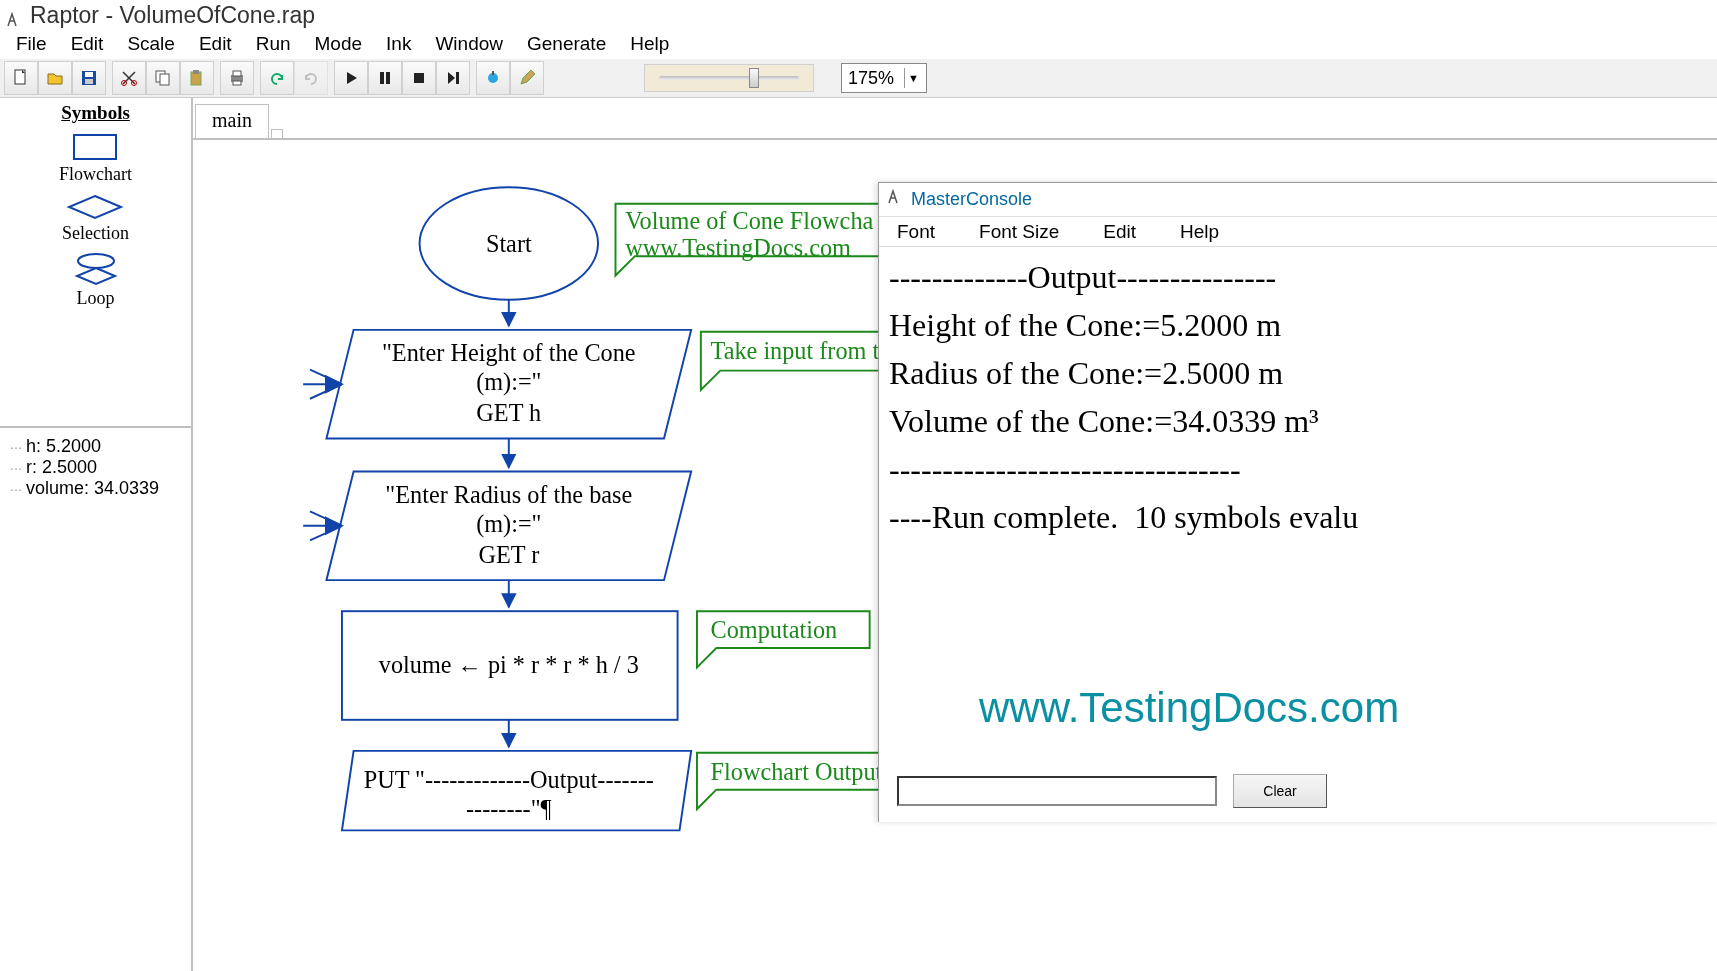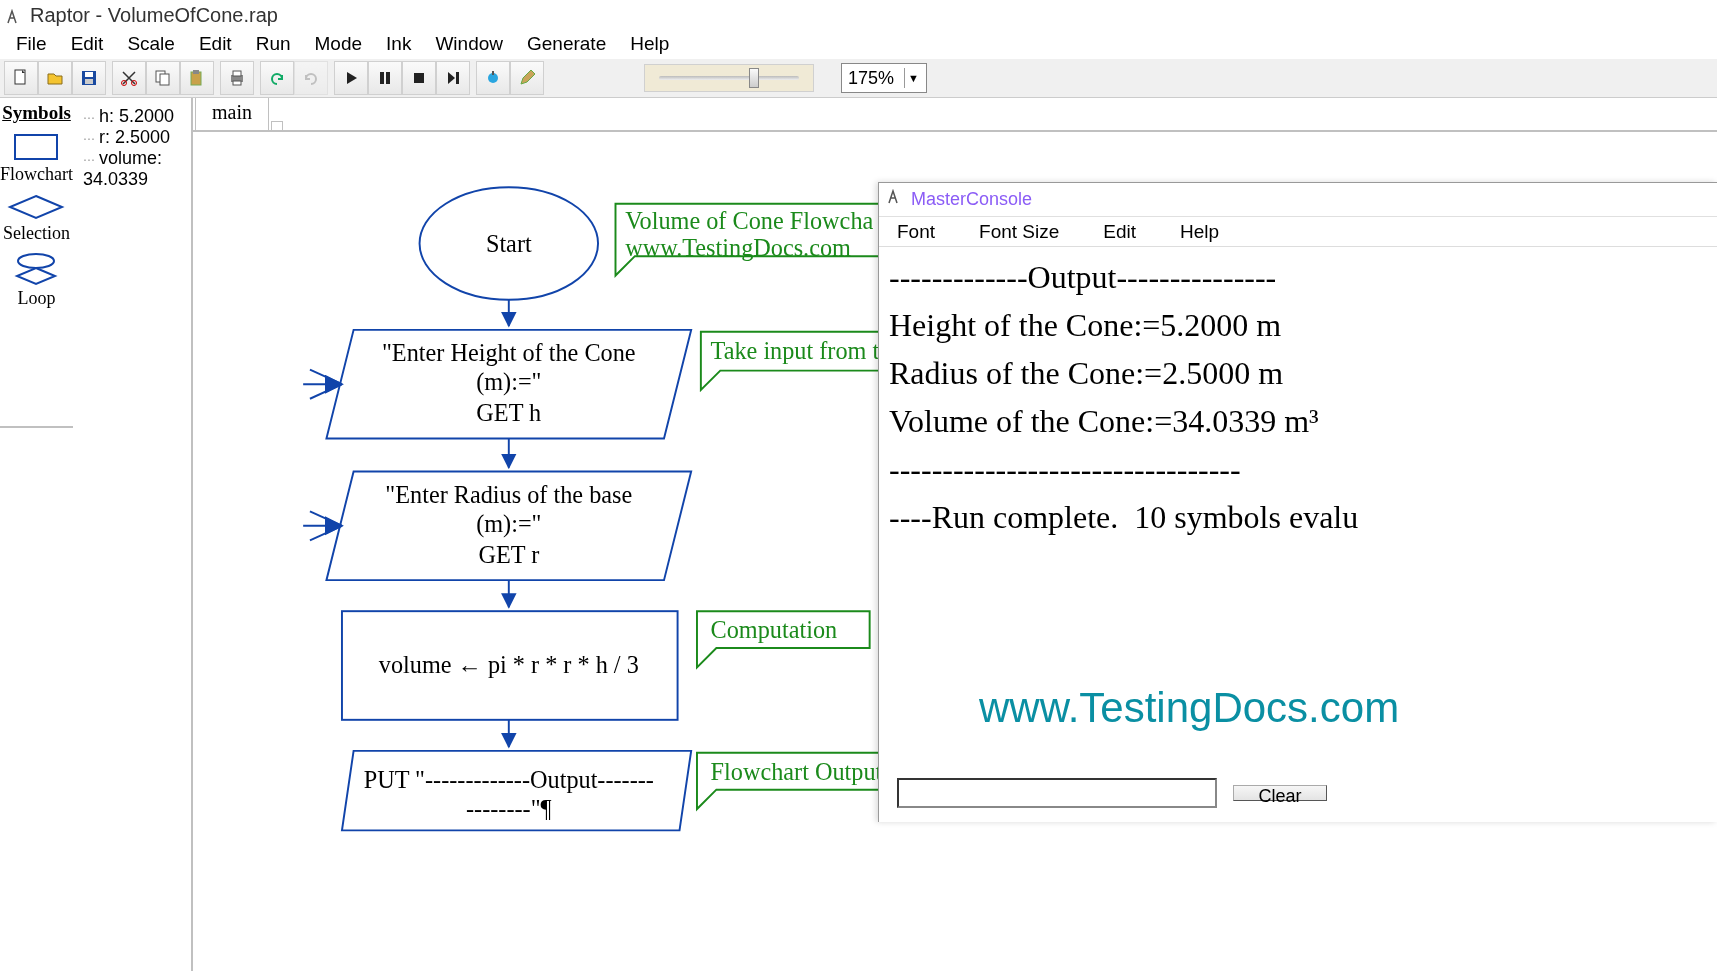--- a/index.html
+++ b/index.html
@@ -11,21 +11,21 @@
     overflow: hidden;
     width: 1717px;
     height: 971px;
     position: relative;
   }
   .titlebar {
     height: 30px;
     display: flex;
     align-items: center;
     padding: 0 6px;
-    font-size: 20px;
+    font-size: 23px;
     color: #333;
     gap: 8px;
   }
   .titlebar-icon {
     width: 16px; height: 16px;
     display: inline-block;
   }
   .menubar {
     height: 28px;
     display: flex;
@@ -98,21 +98,21 @@
     display:flex; align-items:center; justify-content:center;
     font-size: 11px;
   }
   .workspace {
     display: flex;
     height: calc(100% - 98px);
   }
   .left-col {
     width: 193px;
     border-right: 2px solid #c0c0c0;
-    display:flex; flex-direction:row;
+    display:flex; flex-direction:column;
   }
   .symbols-panel {
     border-bottom: 2px solid #c0c0c0;
     padding: 4px 0 10px 0;
     text-align: center;
     height: 330px;
   }
   .symbols-title {
     font-weight: bold;
     font-family: "Times New Roman", serif;
@@ -128,21 +128,21 @@
     font-size: 18px;
   }
   .vars-panel div::before { content:"⋯"; color:#999; margin-right:4px; font-size:12px;}
   .canvas-area {
     flex: 1;
     position: relative;
     background: #fff;
     overflow: hidden;
   }
   .tab-row {
-    height: 34px;
+    height: 42px;
     display: flex; align-items: flex-end;
     border-bottom: 2px solid #c0c0c0;
     gap:2px;
     padding-left: 2px;
     font-family:"Times New Roman", serif;
     font-size: 20px;
   }
   .tab {
     padding: 4px 16px 6px 16px;
     border: 1px solid #c0c0c0;
@@ -162,21 +162,21 @@
     height: 640px;
     background: #fff;
     border-left: 1px solid #999;
     border-top: 1px solid #999;
     box-shadow: -2px 0 6px rgba(0,0,0,.15);
   }
   .console-title {
     height: 34px;
     display:flex; align-items:center;
     padding: 0 8px; gap:8px;
-    font-size: 18px; color:#8b5cf6;
+    font-size: 18px; color:#0369a1;
     border-bottom: 1px solid #e0e0e0;
   }
   .console-menu {
     height: 30px;
     display:flex; align-items:center;
     gap:16px; padding:0 4px;
     font-size: 19px;
     border-bottom: 1px solid #ddd;
   }
   .console-menu span { padding: 2px 14px; }
@@ -195,24 +195,24 @@
   .console-input-row {
     position:absolute; bottom:14px; left:18px; right:18px;
     display:flex; gap:16px; align-items:center;
   }
   .console-input {
     width: 320px; height: 30px;
     border: 2px inset #888;
     background:#fff;
   }
   .console-clear {
-    width: 94px; height: 16px;
+    width: 94px; height: 34px;
     border: 1px outset #aaa;
     background: linear-gradient(#f6f6f6,#e4e4e4);
-    font-size: 18px;
+    font-size: 14px;
   }
 </style>
 </head>
 <body>
 
 <div class="titlebar">
   <span class="titlebar-icon">
     <svg viewBox="0 0 16 16">
         <path d="M2 14 L6 2 L10 14 M4 9 H8" stroke="#555" stroke-width="1.5" fill="none"></path>
       </svg>

